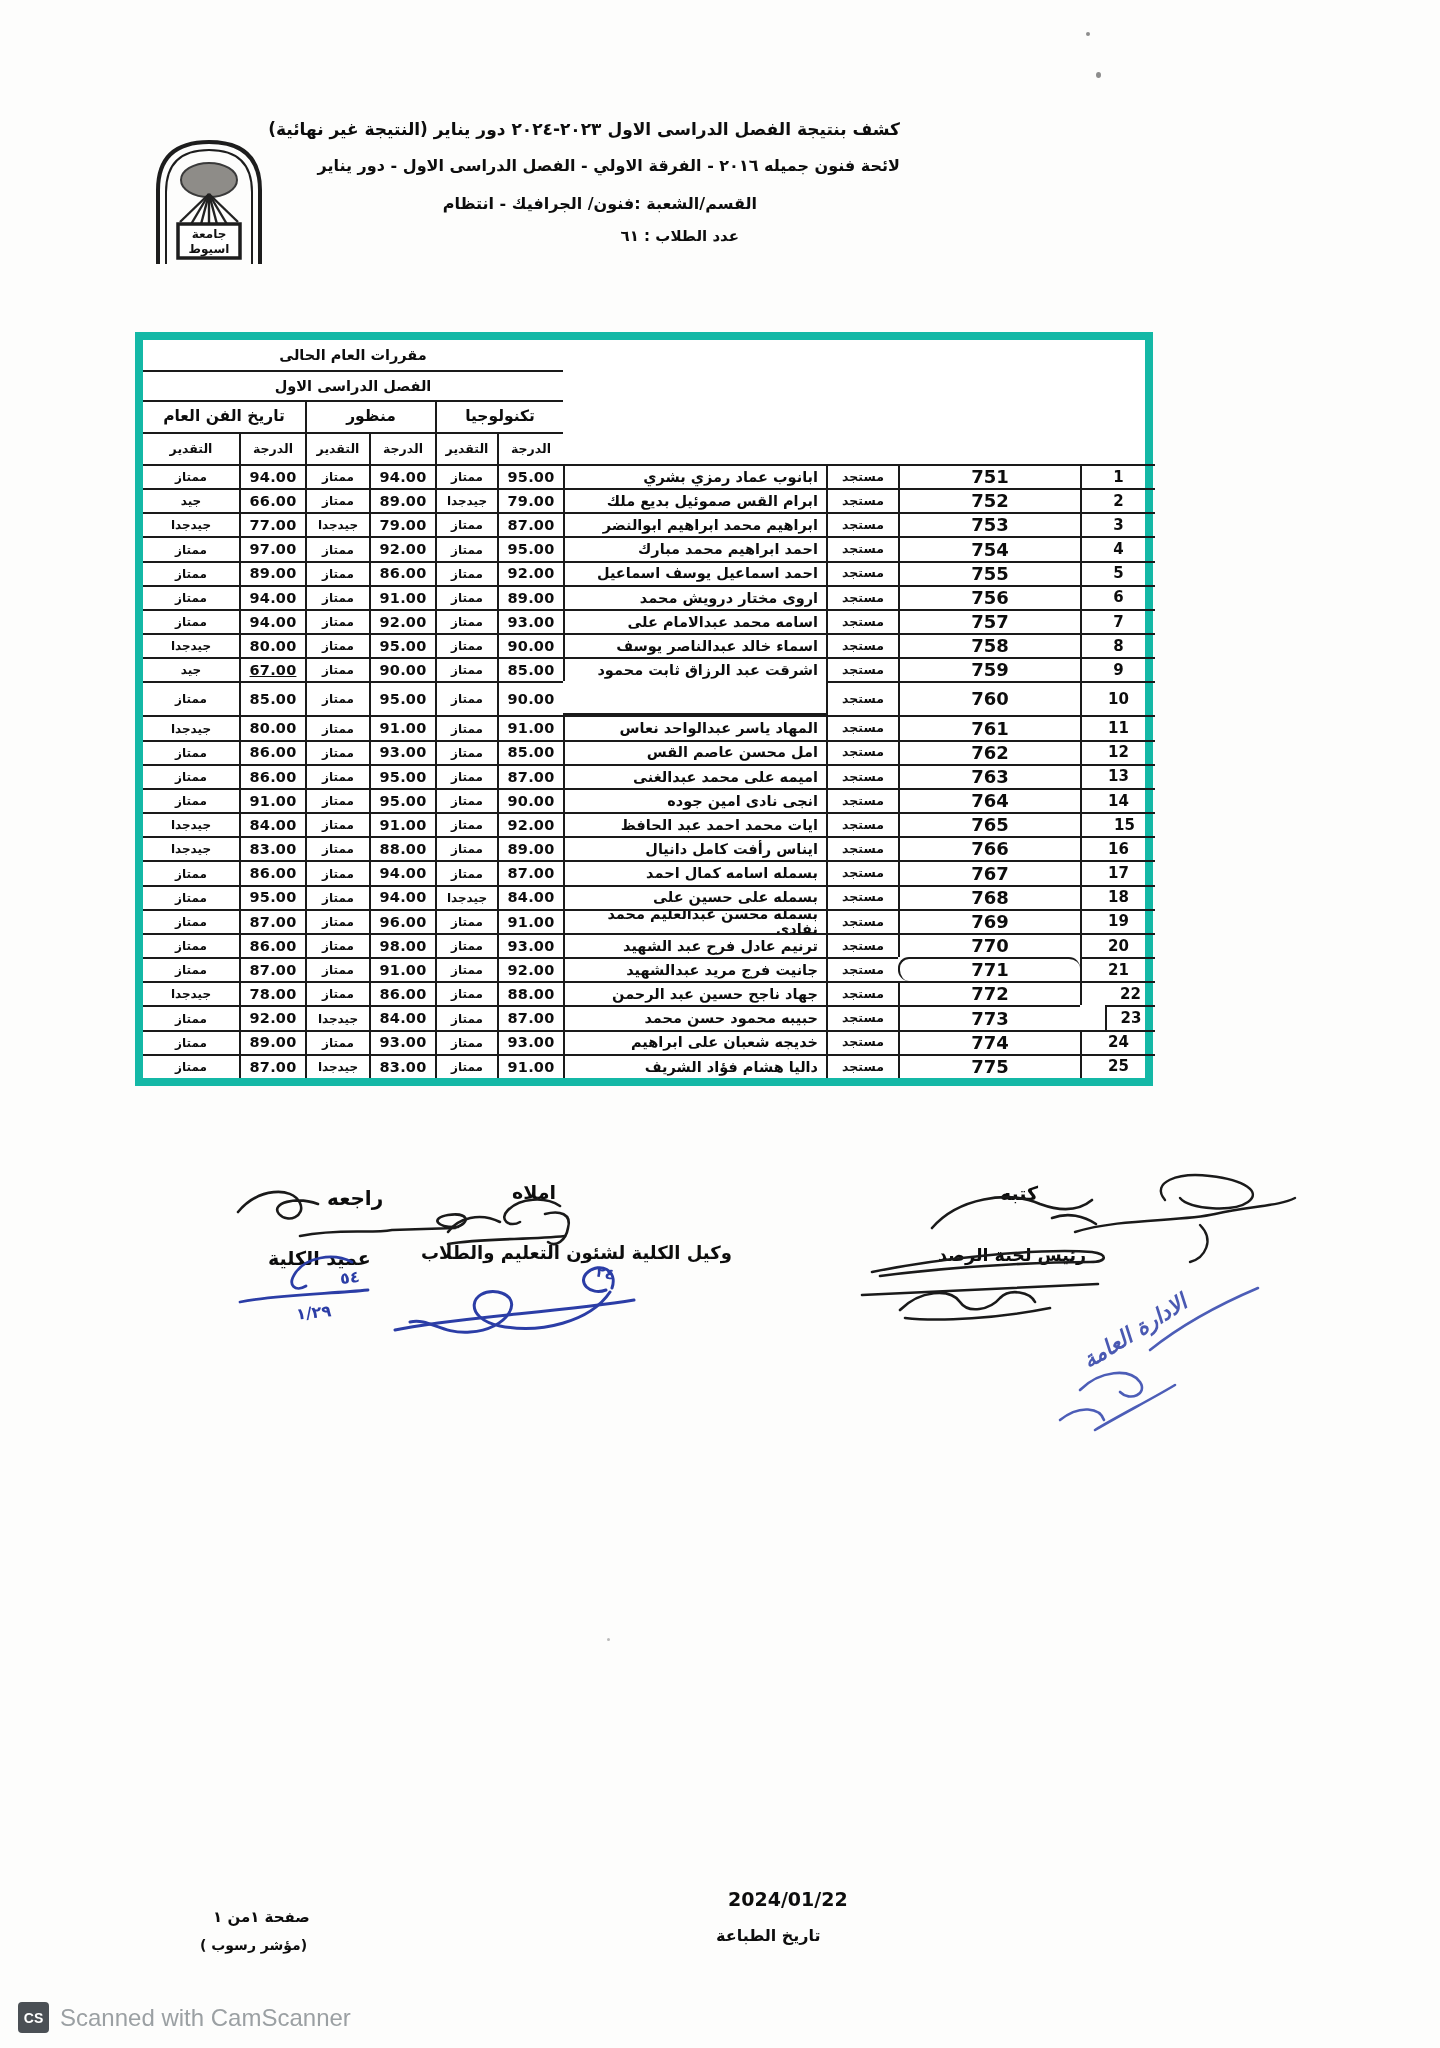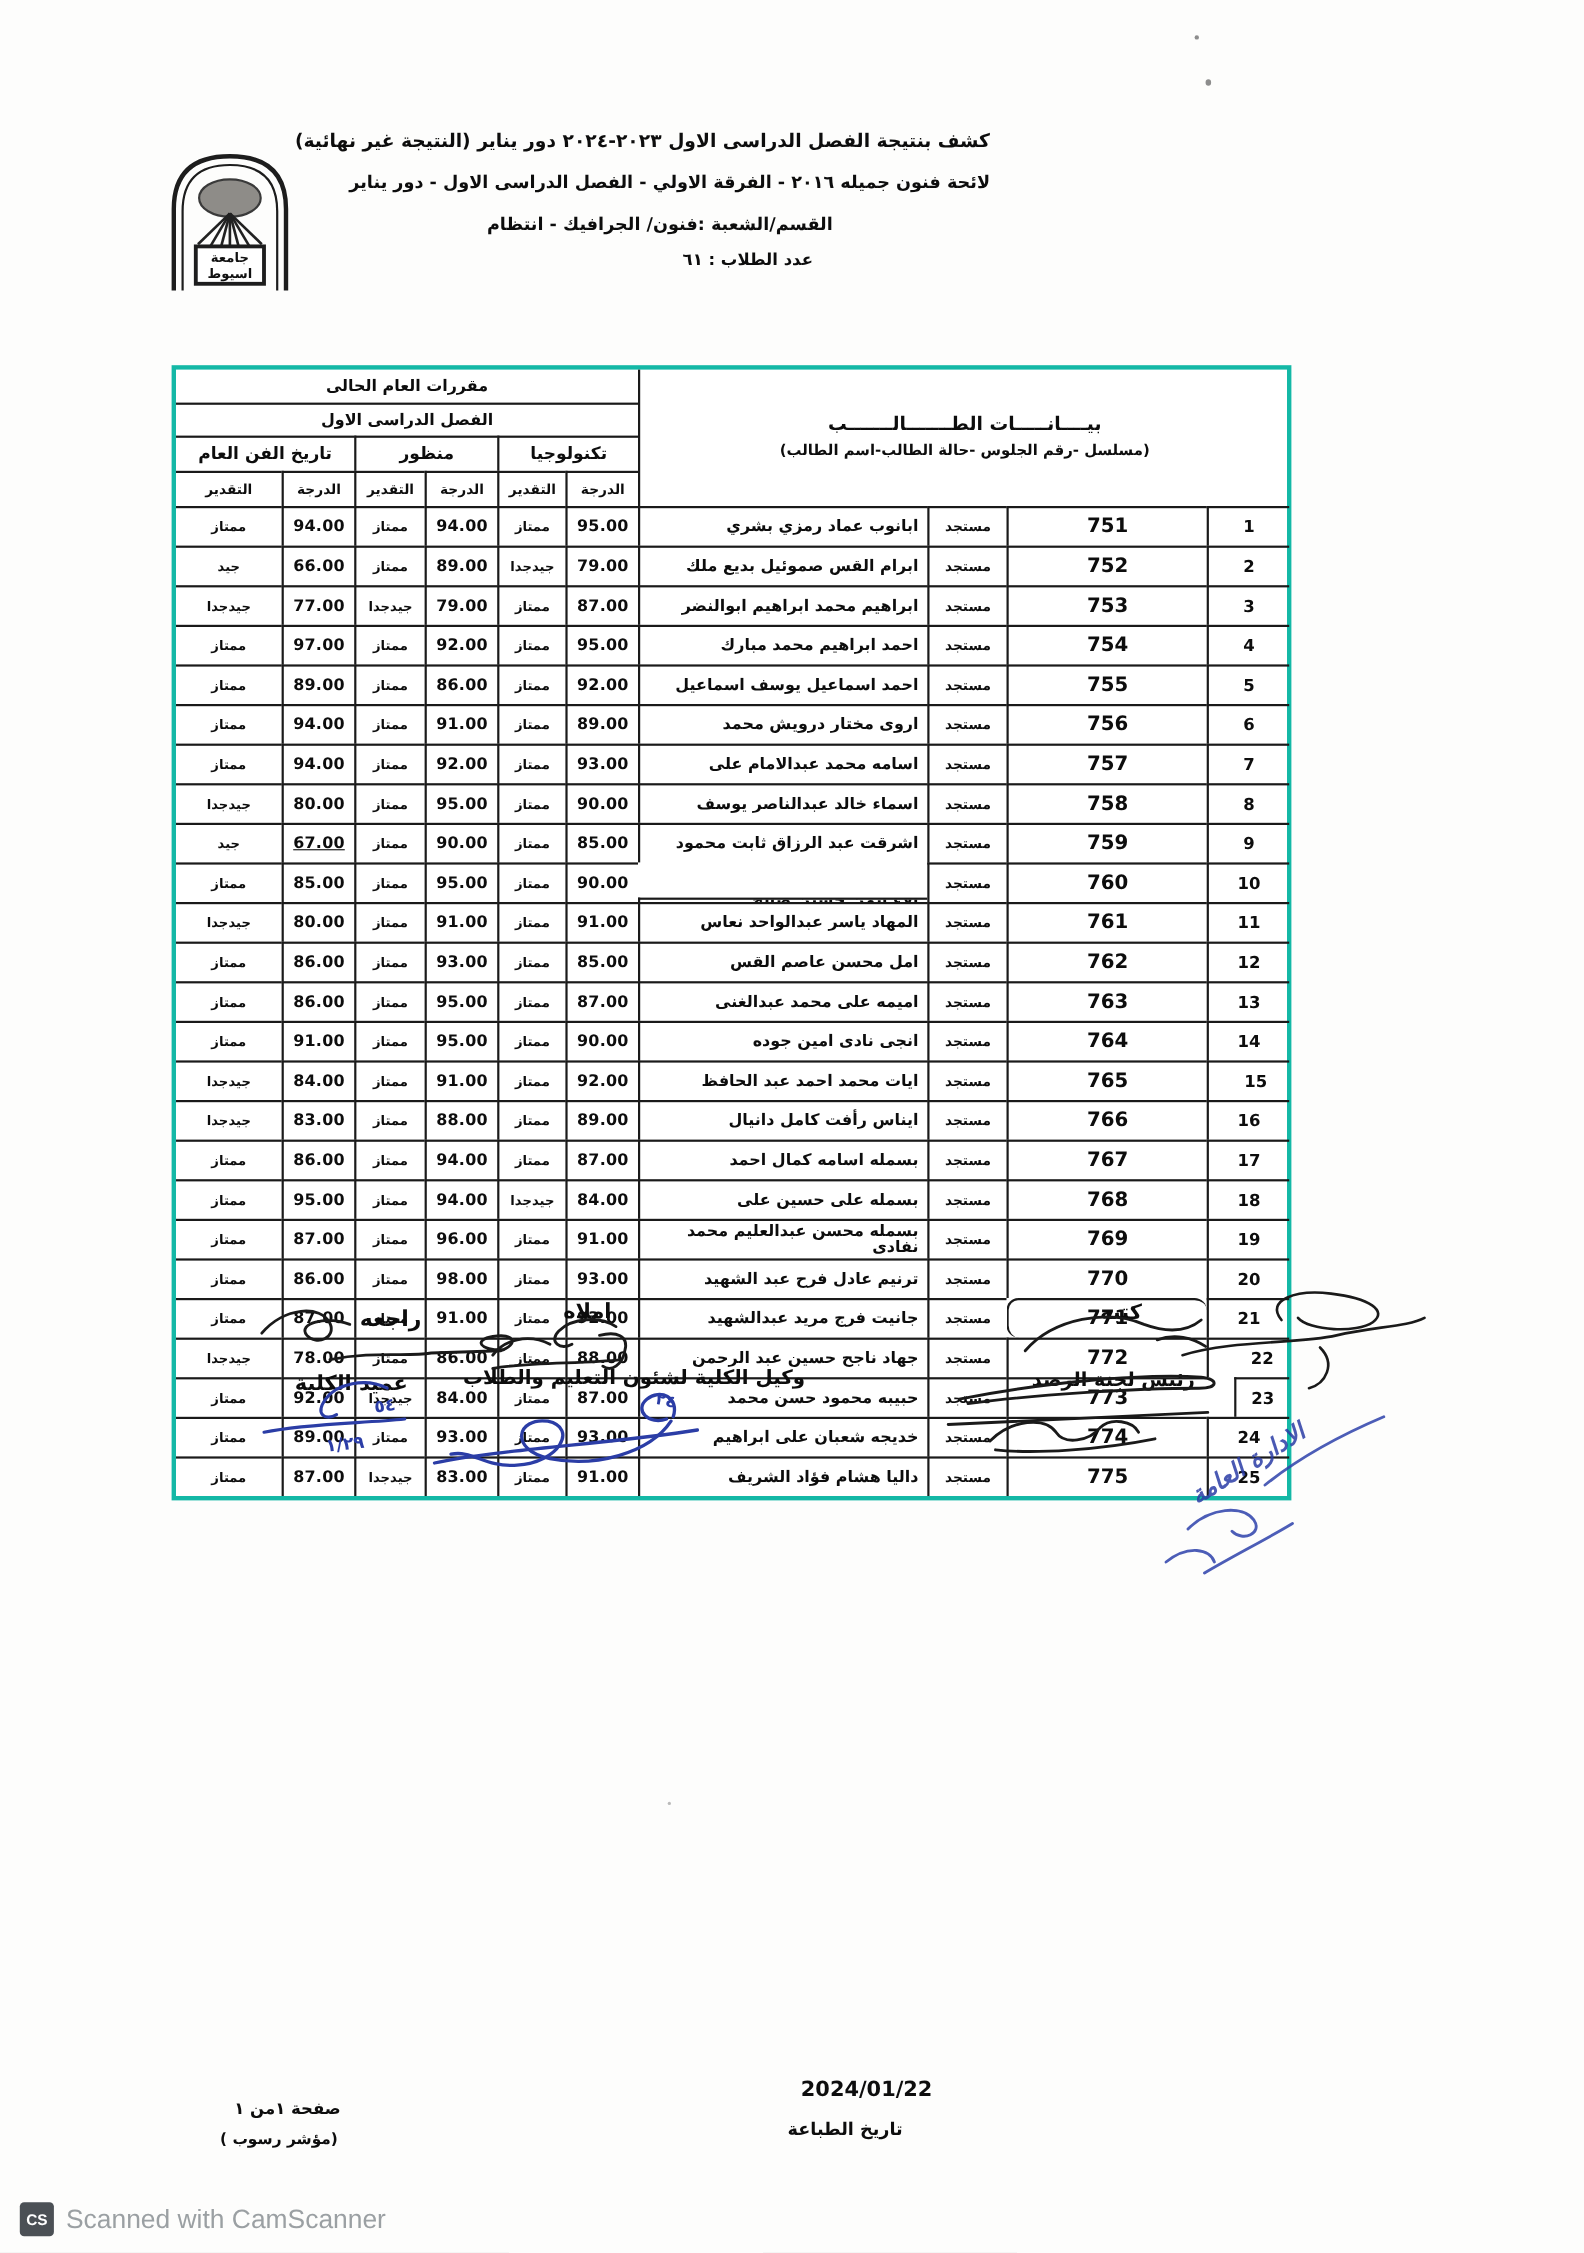--- a/index.html
+++ b/index.html
@@ -6,22 +6,22 @@
   .page{position:relative;width:1440px;height:2048px;background:#fdfdfc;overflow:hidden;
         font-family:"DejaVu Sans",sans-serif;color:#0d0d0d;}
   .abs{position:absolute;white-space:nowrap;}
   .b{font-weight:bold;}
   .rtl{direction:rtl;unicode-bidi:embed;}
 
   
   .h1{font-size:17px;} .h2{font-size:16px;} .h3{font-size:16px;} .h4{font-size:15px;}
 
   
-  #grid{position:absolute;left:156px;top:332px;width:1018px;height:1032px;
-        border:4px solid #14b8a6;box-sizing:border-box;background:#fff;
+  #grid{position:absolute;left:135px;top:332px;width:1018px;height:754px;
+        border:8px solid #14b8a6;box-sizing:border-box;background:#fff;
         display:grid;
         grid-template-columns:96px 66px 64px 66px 62px 66px 263px 72px 182px 75px;
         grid-template-rows:30px 30px 32px 32px repeat(25,1fr);}
   .c{border-left:2px solid #1a1a1a;border-top:2px solid #1a1a1a;
      display:flex;align-items:center;justify-content:center;
      font-weight:bold;overflow:hidden;line-height:1;}
   .no-bl{border-left:none;} .no-bt{border-top:none;}
   .th{font-size:14.5px;} .subj{font-size:15.5px;} .lab{font-size:12.5px;}
   .ev{font-size:12px;} .gr{font-size:14.5px;letter-spacing:.2px;}
   .nm{justify-content:flex-start;direction:rtl;padding-right:8px;font-size:14.5px;}
@@ -80,24 +80,20 @@
       <div class="c th rtl no-bl" style="grid-area: 2 / 1 / 3 / 7;">الفصل الدراسى الاول</div>
       <div class="c subj rtl no-bl" style="grid-area: 3 / 1 / 4 / 3;">تاريخ الفن العام</div>
       <div class="c subj rtl" style="grid-area: 3 / 3 / 4 / 5;">منظور</div>
       <div class="c subj rtl" style="grid-area: 3 / 5 / 4 / 7;">تكنولوجيا</div>
       <div class="c lab rtl no-bl" style="grid-area: 4 / 1 / 5 / 2;">التقدير</div>
       <div class="c lab rtl" style="grid-area: 4 / 2 / 5 / 3;">الدرجة</div>
       <div class="c lab rtl" style="grid-area: 4 / 3 / 5 / 4;">التقدير</div>
       <div class="c lab rtl" style="grid-area: 4 / 4 / 5 / 5;">الدرجة</div>
       <div class="c lab rtl" style="grid-area: 4 / 5 / 5 / 6;">التقدير</div>
       <div class="c lab rtl" style="grid-area: 4 / 6 / 5 / 7;">الدرجة</div>
-      <div class="c stud no-bt" style="grid-area: 1 / 7 / 5 / 11;">
-        <div class="t1 rtl b">بيــــانـــــات الطـــــــالـــــــب</div>
-        <div class="t2 rtl b">(مسلسل -رقم الجلوس -حالة الطالب-اسم الطالب)</div>
-      </div>
       <div class="c ev rtl no-bl" style="grid-area: 5 / 1 / 6 / 2;">ممتاز</div>
       <div class="c gr" style="grid-area: 5 / 2 / 6 / 3;">94.00</div>
       <div class="c ev rtl" style="grid-area: 5 / 3 / 6 / 4;">ممتاز</div>
       <div class="c gr" style="grid-area: 5 / 4 / 6 / 5;">94.00</div>
       <div class="c ev rtl" style="grid-area: 5 / 5 / 6 / 6;">ممتاز</div>
       <div class="c gr" style="grid-area: 5 / 6 / 6 / 7;">95.00</div>
       <div class="c nm" style="grid-area: 5 / 7 / 6 / 8;">ابانوب عماد رمزي بشري</div>
       <div class="c stt rtl" style="grid-area: 5 / 8 / 6 / 9;">مستجد</div>
       <div class="c seat" style="grid-area: 5 / 9 / 6 / 10;">751</div>
       <div class="c ser" style="grid-area: 5 / 10 / 6 / 11;">1</div>

